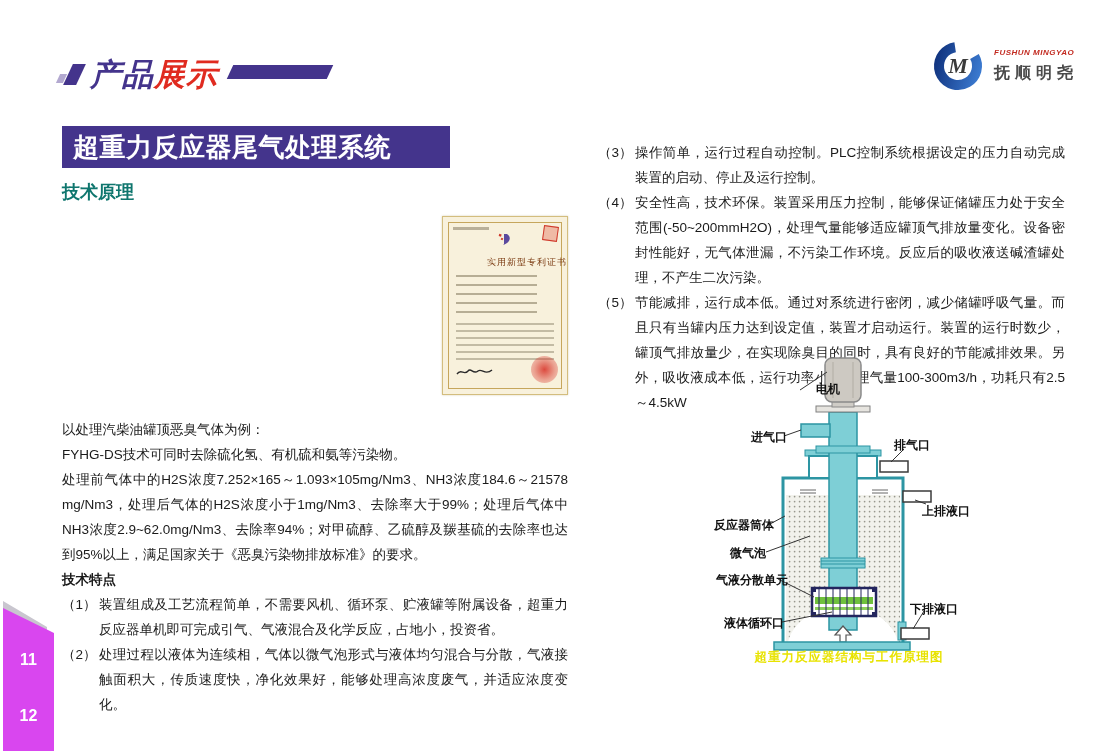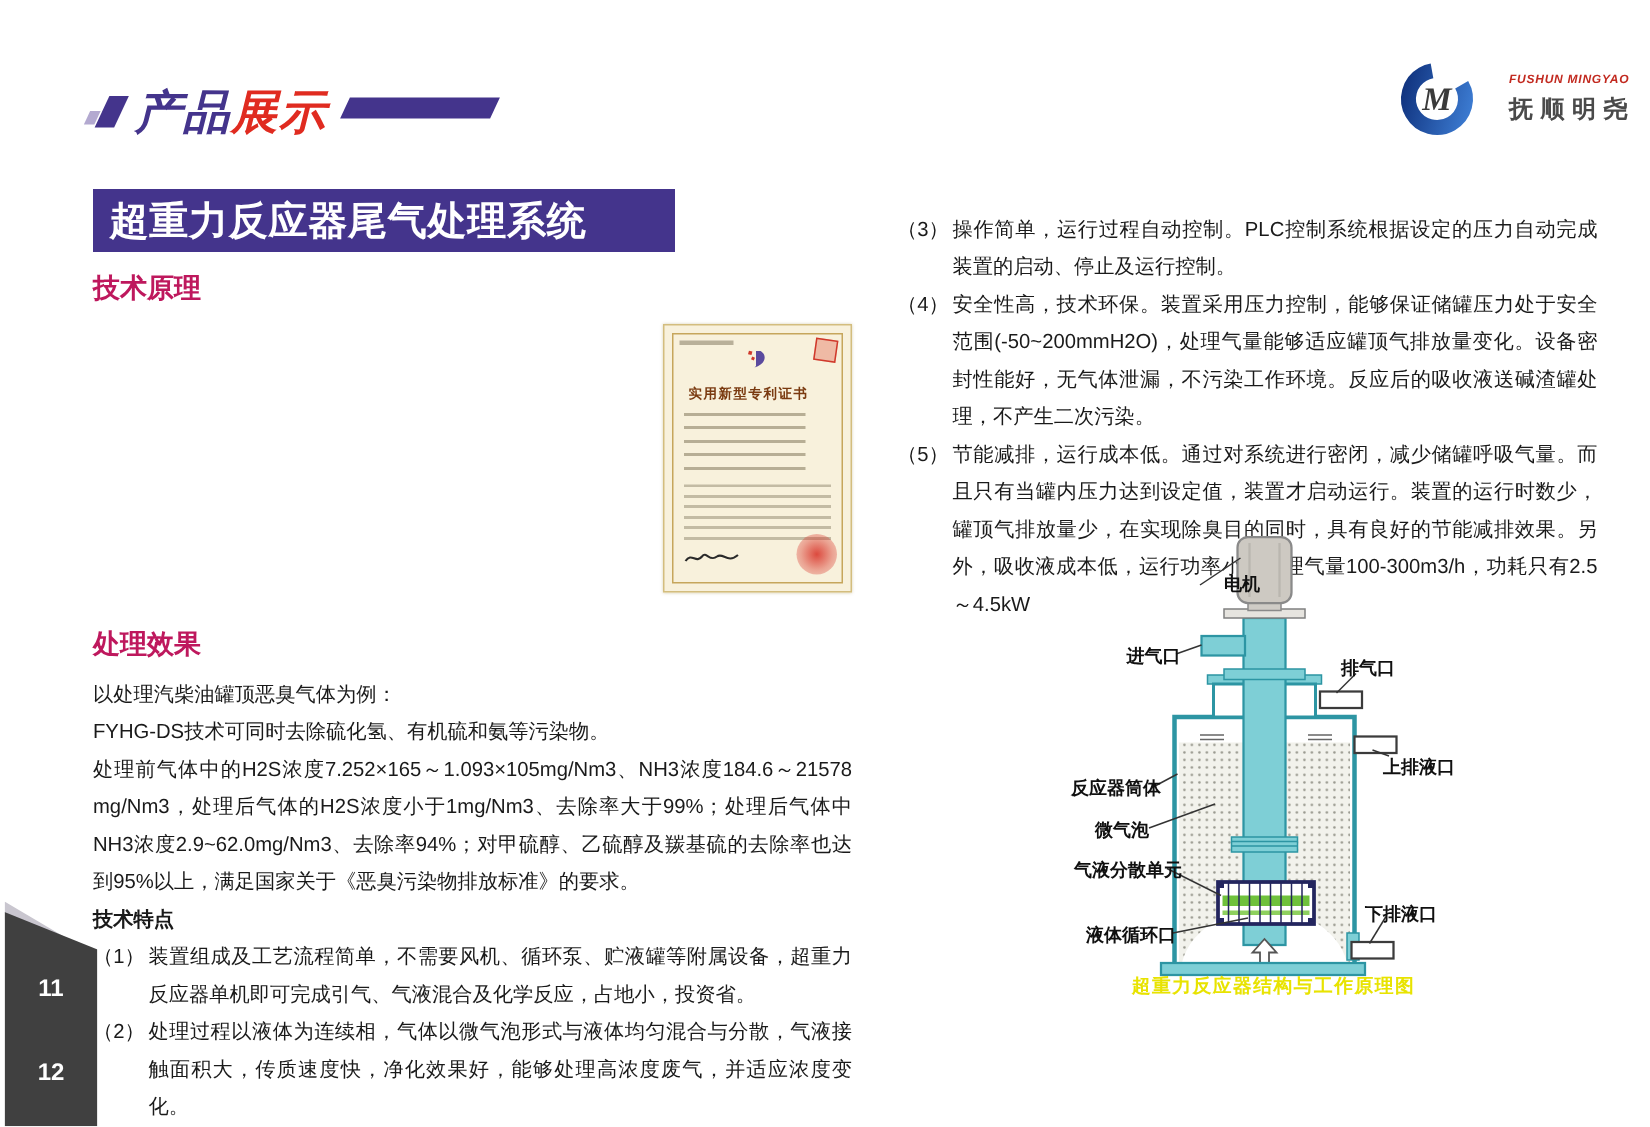--- a/index.html
+++ b/index.html
@@ -10,48 +10,48 @@
   
   .brand-badge{position:absolute;left:58px;top:48px;height:42px;display:flex;align-items:flex-end;}
   .bb-s1{width:7px;height:9px;background:#b3a9d0;transform:skewX(-25deg);margin:0 3px 7px 0;}
   .bb-s2{width:13px;height:21px;background:#44348c;transform:skewX(-25deg);margin:0 9px 5px 0;}
   .bb-text{font-size:31px;font-weight:bold;font-style:italic;line-height:1;letter-spacing:1px;}
   .bb-primary{color:#44348c;}
   .bb-secondary{color:#e02b20;text-align:right;}
   .bb-bar{width:100px;height:14px;background:#44348c;transform:skewX(-25deg);margin:0 0 11px 12px;}
   
   .header-logo{position:absolute;left:930px;top:38px;display:flex;align-items:center;}
-  .hl-texts{margin-left:20px;display:flex;flex-direction:column;}
+  .hl-texts{margin-left:8px;display:flex;flex-direction:column;}
   .hl-en{font-size:8px;font-weight:bold;font-style:italic;color:#c22a20;letter-spacing:0.5px;margin-bottom:6px;}
   .hl-zh{font-size:16px;color:#4a4a4a;font-weight:bold;letter-spacing:5px;}
   
   .title-banner{position:absolute;left:62px;top:126px;width:388px;height:42px;background:#44348c;
     display:flex;align-items:center;padding-left:11px;box-sizing:border-box;white-space:nowrap;}
   .title-model{color:#e8392b;font-size:26px;font-weight:bold;font-style:italic;}
   .title-name{color:#ffffff;font-size:26px;font-weight:bold;letter-spacing:0.5px;}
   
   .left-col{position:absolute;left:62px;top:180px;width:506px;}
   .right-col{position:absolute;left:598px;top:140px;width:467px;}
-  .sec-heading{font-size:18px;color:#be185d;font-weight:bold;margin:0 0 9px 0;font-family:"Liberation Serif", serif;}
+  .sec-heading{font-size:18px;color:#0f766e;font-weight:bold;margin:0 0 9px 0;font-family:"Liberation Serif", serif;}
   .body-text{font-size:13.5px;line-height:25px;text-align:justify;}
   .line{font-size:13.5px;line-height:25px;}
   .feature{display:flex;font-size:13.5px;line-height:25px;}
   .feature .num{flex:none;width:37px;}
   .feature .txt{flex:1;text-align:justify;}
   .tech-point{font-size:13.5px;line-height:25px;font-weight:bold;}
   .effect-block{clear:both;padding-top:14px;}
   
   .certificate{float:right;width:124px;height:177px;margin:3px 0 8px 14px;position:relative;
     background:#f8f1dc;border:1px solid #d3bd7e;box-shadow:0 0 2px rgba(150,120,40,.35);}
   .cert-border{position:absolute;left:5px;right:5px;top:5px;bottom:5px;border:1px solid #c6a65c;}
   .cert-sn{position:absolute;left:10px;top:10px;width:36px;height:3px;background:#b9b099;}
   .cert-stamp{position:absolute;right:9px;top:9px;width:13px;height:13px;border:1px solid #d0392b;
     background:rgba(220,60,40,.3);transform:rotate(8deg);}
   .cert-logo{position:absolute;left:50%;top:13px;transform:translateX(-50%);}
-  .cert-title{position:absolute;left:16px;right:0;top:39px;text-align:left;font-size:9px;font-weight:bold;
+  .cert-title{position:absolute;left:4px;right:0;top:39px;text-align:right;font-size:9px;font-weight:normal;
     color:#7a3a10;letter-spacing:1px;}
   .cert-lines-a{position:absolute;left:13px;right:30px;top:58px;height:44px;
     background:repeating-linear-gradient(to bottom,#b7ae95 0,#b7ae95 2px,rgba(0,0,0,0) 2px,rgba(0,0,0,0) 9px);}
   .cert-lines-b{position:absolute;left:13px;right:13px;top:106px;height:38px;
     background:repeating-linear-gradient(to bottom,#c3bba4 0,#c3bba4 2px,rgba(0,0,0,0) 2px,rgba(0,0,0,0) 7px);}
   .cert-seal{position:absolute;right:9px;bottom:11px;width:27px;height:27px;border-radius:50%;
     background:radial-gradient(circle,rgba(215,45,35,.85) 0%,rgba(215,45,35,.4) 55%,rgba(215,45,35,.15) 100%);}
   .cert-sign{position:absolute;left:12px;bottom:15px;}
   
   .diagram{position:absolute;left:688px;top:350px;width:322px;height:334px;}
@@ -64,21 +64,21 @@
   .d-shell{left:26px;top:167px;text-align:center;}
   .d-bubble{left:42px;top:195px;}
   .d-disp{left:28px;top:222px;}
   .d-circ{left:36px;top:265px;}
   .d-lowdrain{left:222px;top:251px;}
   .d-caption{position:absolute;left:0;right:0;top:299px;text-align:center;color:#e8e300;
     font-weight:bold;font-size:12.5px;letter-spacing:1px;}
   
   .page-tab-back{position:absolute;left:3px;top:597px;width:44px;height:48px;background:#c9c6cf;
     clip-path:polygon(0 4px,100% 30px,100% 42px,0 16px);}
-  .page-tab{position:absolute;left:3px;top:603px;width:62px;height:148px;background:#404040;
+  .page-tab{position:absolute;left:3px;top:603px;width:51px;height:148px;background:#d946ef;
     clip-path:polygon(0 5px,100% 30px,100% 100%,0 100%);}
   .page-num{position:absolute;left:0;right:0;text-align:center;color:#ffffff;font-weight:bold;font-size:16px;}
   .pn1{top:48px;}
   .pn2{top:104px;}
 </style>
 </head>
 <body>
 
 <div class="brand-badge">
   <div class="bb-s1"></div>
@@ -126,21 +126,20 @@
     <div class="cert-lines-a"></div>
     <div class="cert-lines-b"></div>
     <svg class="cert-sign" width="40" height="14" viewBox="0 0 40 14">
       <path d="M2 9 C6 3 9 11 13 6 C16 2 18 10 23 6 C27 3 30 11 37 5" fill="none" stroke="#2a2a2a" stroke-width="1.4"></path>
     </svg>
     <div class="cert-seal"></div>
   </div>
 
 
   <div class="effect-block">
-    <h2 class="sec-heading">处理效果</h2>
     <div class="line">以处理汽柴油罐顶恶臭气体为例：</div>
     <div class="line">FYHG-DS技术可同时去除硫化氢、有机硫和氨等污染物。</div>
     <div class="body-text">处理前气体中的H2S浓度7.252×165～1.093×105mg/Nm3、NH3浓度184.6～21578 mg/Nm3，处理后气体的H2S浓度小于1mg/Nm3、去除率大于99%；处理后气体中NH3浓度2.9~62.0mg/Nm3、去除率94%；对甲硫醇、乙硫醇及羰基硫的去除率也达到95%以上，满足国家关于《恶臭污染物排放标准》的要求。</div>
     <div class="tech-point">技术特点</div>
     <div class="feature">
       <span class="num">（1）</span>
       <span class="txt">装置组成及工艺流程简单，不需要风机、循环泵、贮液罐等附属设备，超重力反应器单机即可完成引气、气液混合及化学反应，占地小，投资省。</span>
     </div>
     <div class="feature">
       <span class="num">（2）</span>

